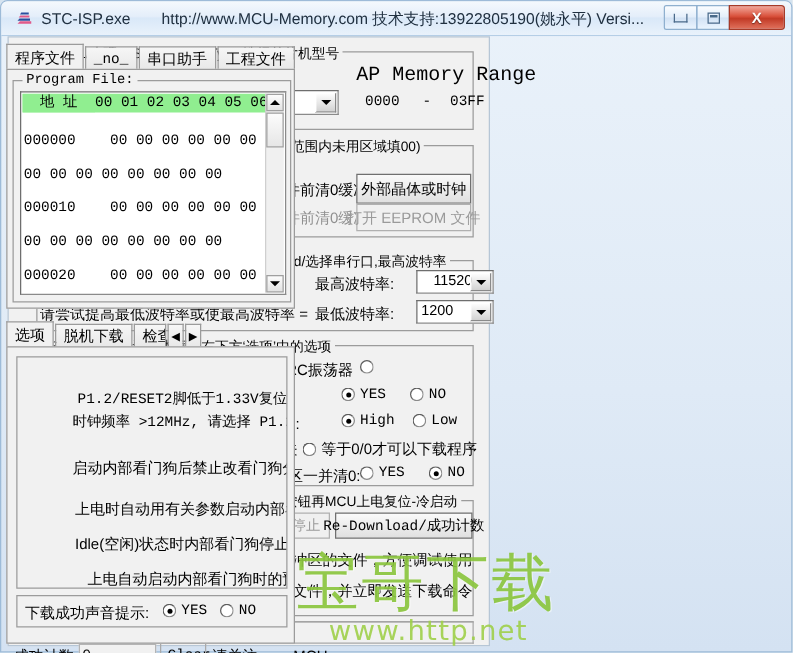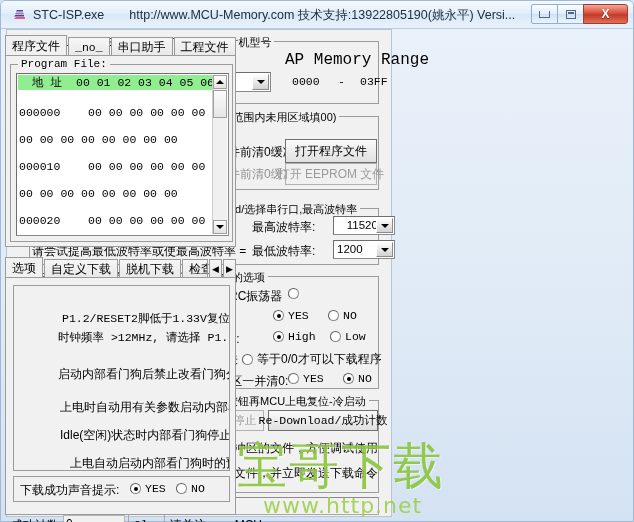--- a/index.html
+++ b/index.html
@@ -273,21 +273,21 @@
       <div class="gb" style="left:22px;top:86px;width:350px;height:74px;">
         <div class="gb-title">Step2/步骤2: Open File / 打开文件(文件范围内未用区域填00)</div>
         <div class="lbl" style="left:2px;top:8px;font-size:12px;">起始地址(HEX) 校验和</div>
         <input class="tf" style="left: 8px; top: 26px; width: 64px; height: 18px;" value="0">
         <input class="tf" style="left: 76px; top: 26px; width: 64px; height: 18px;" value="">
         <div class="chk" style="left:146px;top:26px;height:18px;">
           <span class="box on"></span>
           <span>打开文件前清0缓冲</span>
         </div>
         <div class="btn" style="left:255px;top:22px;width:92px;height:24px;">
-          <span>打开程序文件</span>
+          <span>外部晶体或时钟</span>
         </div>
         <input class="tf dis" style="left: 8px; top: 48px; width: 64px; height: 18px;" value="0">
         <input class="tf dis" style="left: 76px; top: 48px; width: 64px; height: 18px;" value="">
         <div class="chk dis" style="left:146px;top:48px;height:18px;">
           <span class="box on"></span>
           <span>打开文件前清0缓冲</span>
         </div>
         <div class="btn dis mono" style="left:255px;top:46px;width:92px;height:22px;font-family:Liberation Sans, sans-serif;font-size:12px;">
           <span>打开 EEPROM 文件</span>
         </div>
@@ -455,23 +455,20 @@
             </div>
           </div>
         </div>
       </div>
 
       <div class="tabstrip" style="top:228px;width:234px;">
         <div class="tab active">
           <span>选项</span>
         </div>
         <div class="tab">
-          <span>自定义下载</span>
-        </div>
-        <div class="tab">
           <span>脱机下载</span>
         </div>
         <div class="tab" style="padding-right:2px;overflow:hidden;max-width:26px;">
           <span>检查</span>
         </div>
         <div class="tab" style="padding:0 2px;font-size:9px;">
           <span>◀</span>
         </div>
         <div class="tab" style="padding:0 2px;font-size:9px;">
           <span>▶</span>

